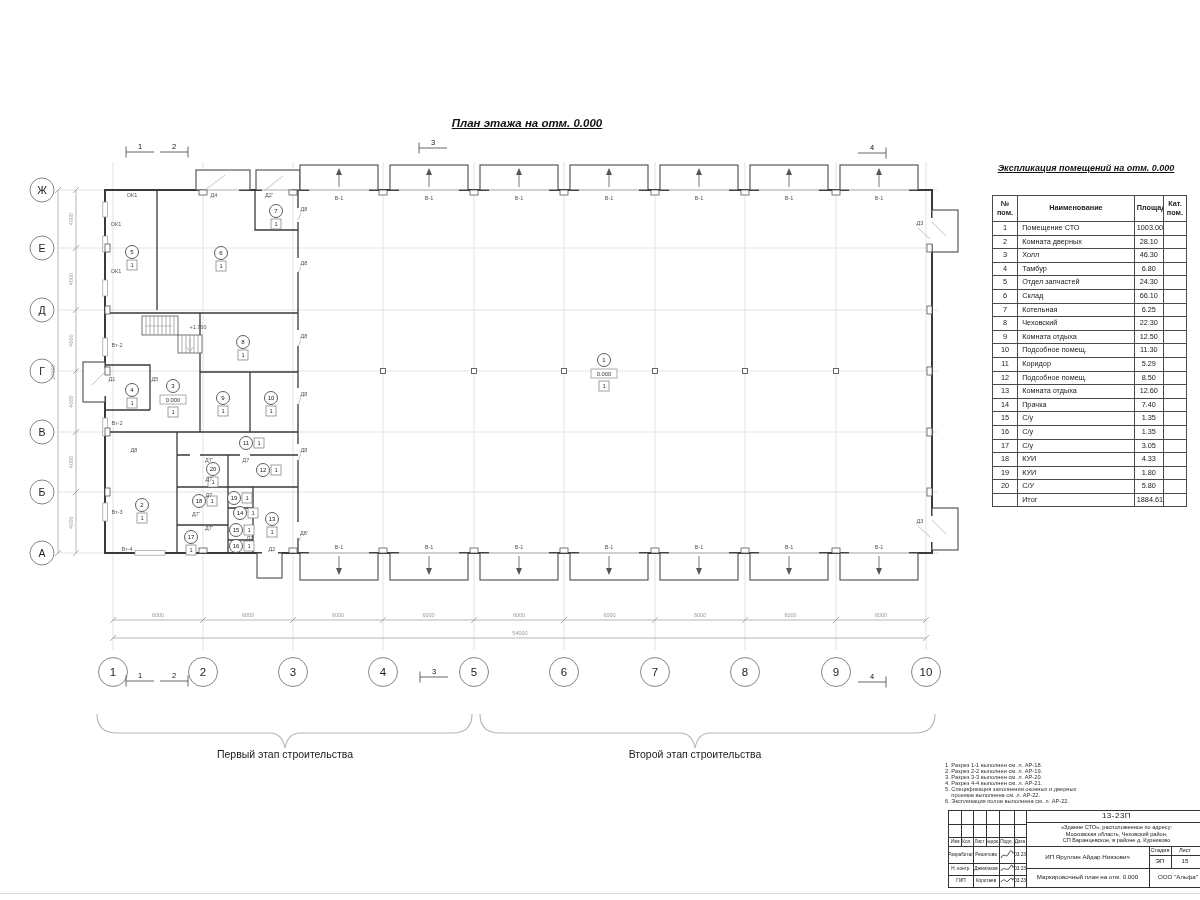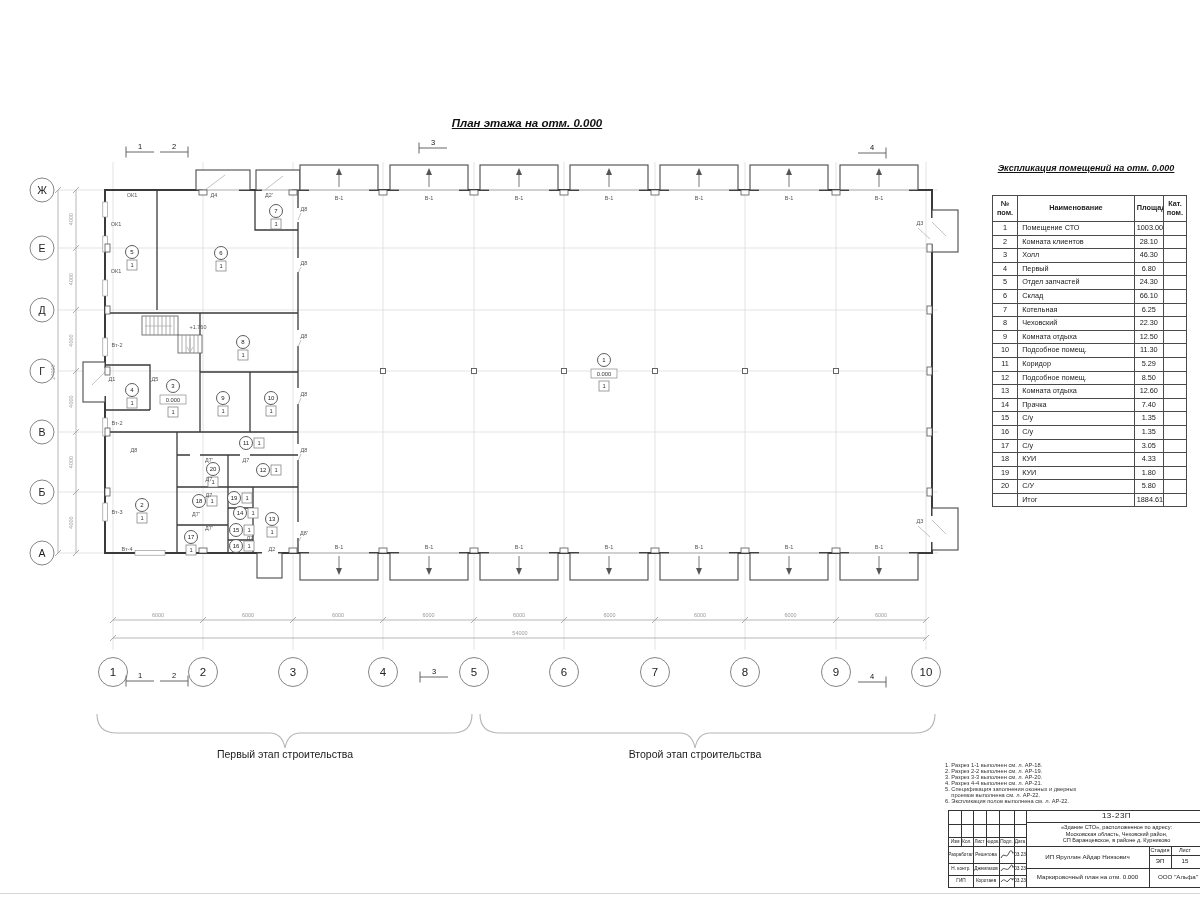--- a/index.html
+++ b/index.html
@@ -479,33 +479,33 @@
       </thead>
       <tbody id="sched-body">
           <tr>
             <td>1</td>
             <td class="name">Помещение СТО</td>
             <td>1003.00</td>
             <td></td>
           </tr>
           <tr>
             <td>2</td>
-            <td class="name">Комната клиентов</td>
+            <td class="name">Комната дверных</td>
             <td>28.10</td>
             <td></td>
           </tr>
           <tr>
             <td>3</td>
             <td class="name">Холл</td>
             <td>46.30</td>
             <td></td>
           </tr>
           <tr>
             <td>4</td>
-            <td class="name">Первый</td>
+            <td class="name">Тамбур</td>
             <td>6.80</td>
             <td></td>
           </tr>
           <tr>
             <td>5</td>
             <td class="name">Отдел запчастей</td>
             <td>24.30</td>
             <td></td>
           </tr>
           <tr>

